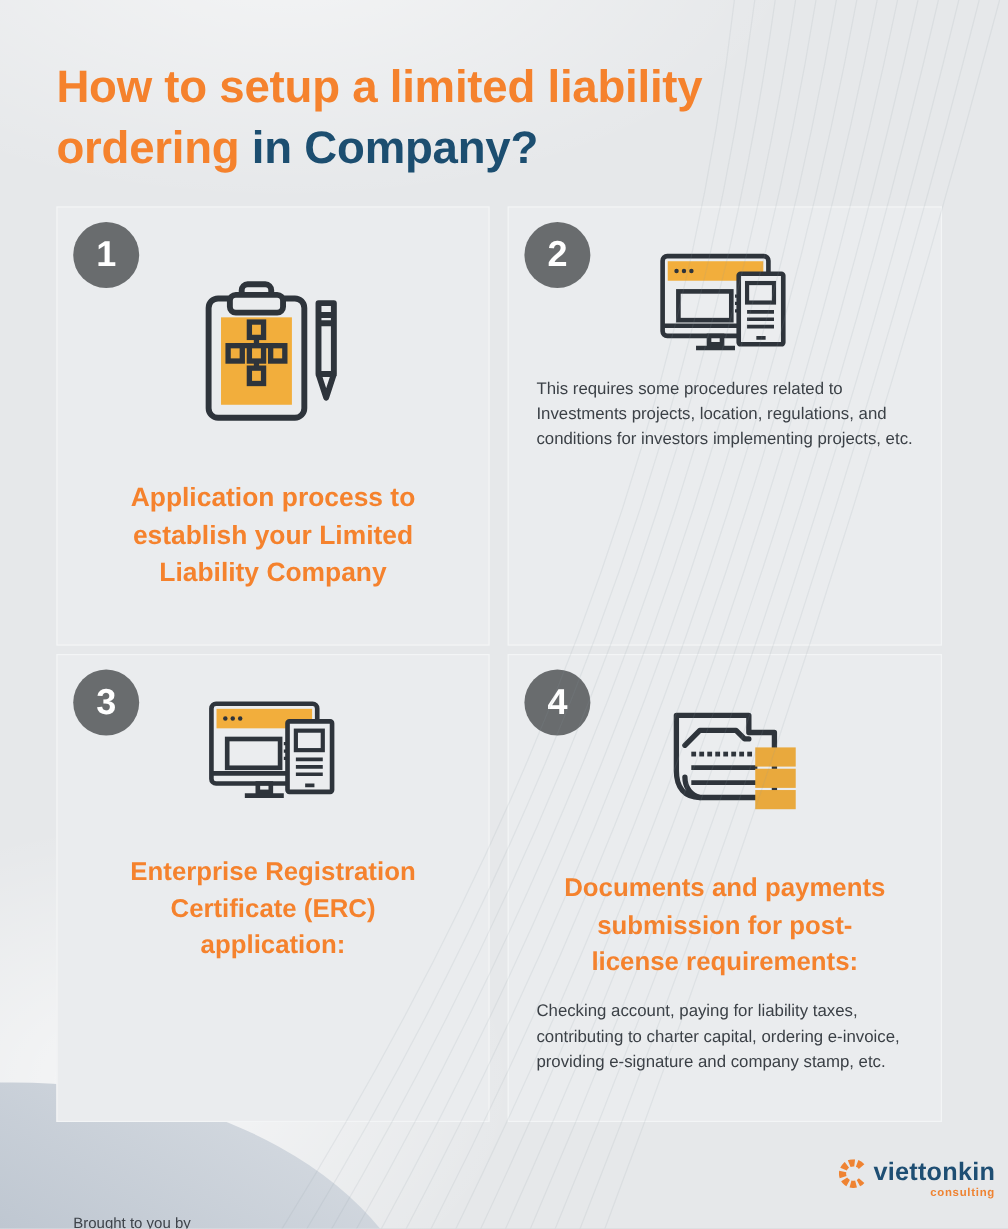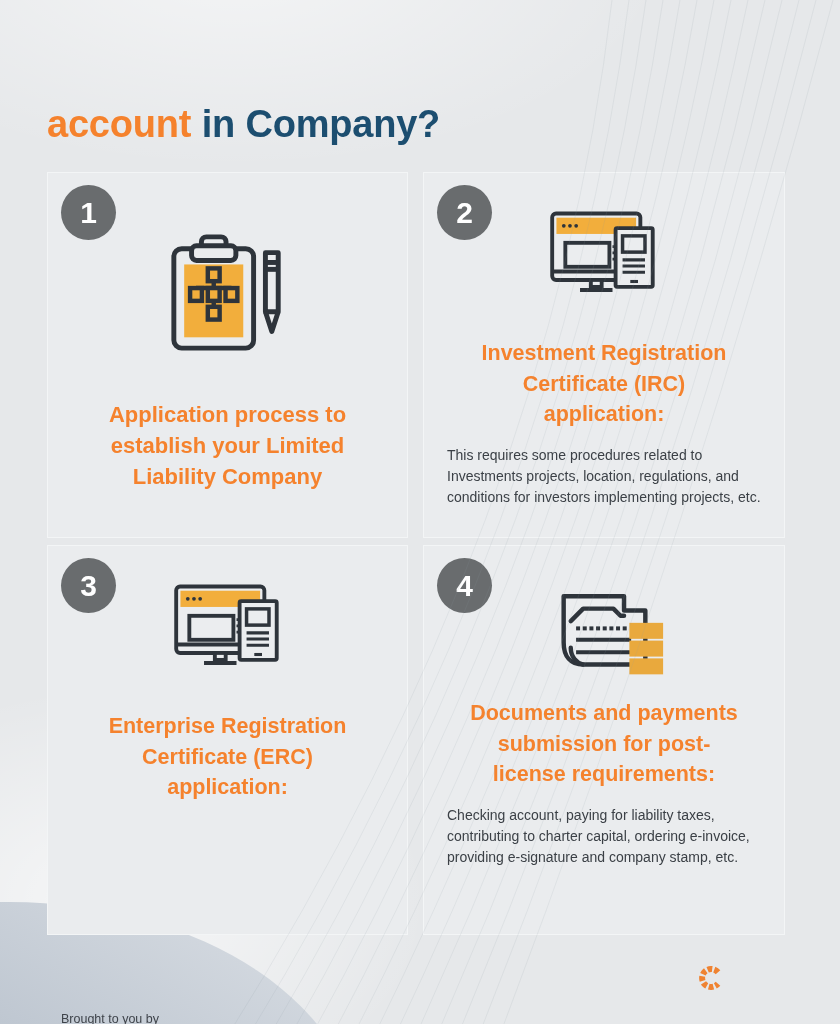--- a/index.html
+++ b/index.html
@@ -40,21 +40,21 @@
   }
   .icon-wrap{display:flex;justify-content:center;}
   #card1 .icon-wrap{margin-top:54px}
   #card2 .icon-wrap,#card3 .icon-wrap{margin-top:34px}
   #card4 .icon-wrap{margin-top:36px}
   .card-title{
     color:#F5822D;font-size:21.5px;line-height:1.42;font-weight:700;
     margin:40px auto 0;max-width:272px;
   }
   #card1 .card-title{font-size:22px;max-width:258px;}
-  #card4 .card-title{margin-top:13px;}
+  #card4 .card-title{margin-top:40px;}
   .card-body{
     color:#3B4046;font-size:14px;line-height:1.5;text-align:left;
     margin:15px auto 0;width:314px;
   }
   .card-body:empty{display:none}
   .attribution{
     position:absolute;left:35px;top:1010px;width:150px;text-align:center;
     color:#3E434A;font-size:12.5px;line-height:1.55;
   }
   .attribution .bold{font-weight:700;color:#24282C;font-size:10px;}
@@ -65,22 +65,22 @@
 </style>
 </head>
 <body>
 
 <div class="page">
 
   <div class="sheen"></div>
   <div class="blob"></div>
 
   <h1>
-    <br>
-    <span class="t-orange">account </span><span class="t-navy">in Company?</span>
+    <span class="t-orange">How to setup a limited liability</span><br>
+    <span class="t-orange">ordering </span><span class="t-navy">in Company?</span>
   </h1>
 
   <section class="card" id="card1">
     <div class="num">1</div>
     <div class="icon-wrap">
       <svg width="128" height="132" viewBox="0 0 130 134">
         <g fill="none" stroke="#2E343B" stroke-width="5" stroke-linejoin="round">
           <rect x="103" y="26" width="13" height="60"></rect>
           <line x1="103" y1="36" x2="116" y2="36"></line>
           <line x1="103" y1="43" x2="116" y2="43"></line>
@@ -124,21 +124,20 @@
         <rect x="58" y="94" width="14" height="9" fill="#EBEDEF" stroke="#2E343B" stroke-width="5"></rect>
         <line x1="44" y1="107" x2="86" y2="107" stroke="#2E343B" stroke-width="5"></line>
         <rect x="90" y="27" width="48" height="76" rx="2" fill="#EBEDEF" stroke="#2E343B" stroke-width="5" stroke-linejoin="round"></rect>
         <g stroke="#2E343B" fill="none">
           <rect x="99" y="37" width="29" height="21" stroke-width="4.5"></rect>
           <path d="M99 68h29M99 76h29M99 84h29" stroke-width="4"></path>
           <path d="M109 96h10" stroke-width="4"></path>
         </g>
       </svg>
     </div>
-    <h2 class="card-title">Investment Registration Certificate (IRC) application:</h2>
     <p class="card-body">This requires some procedures related to Investments projects, location, regulations, and conditions for investors implementing projects, etc.</p>
   </section>
 
   <section class="card" id="card3">
     <div class="num">3</div>
     <div class="icon-wrap">
       <svg width="116" height="91" viewBox="0 0 150 117">
         <rect x="8" y="8" width="114" height="86" rx="5" fill="#EBEDEF" stroke="#2E343B" stroke-width="5" stroke-linejoin="round"></rect>
         <rect x="13.5" y="13.5" width="103" height="21" fill="#F2AE3C"></rect>
         <g fill="#2E343B">
@@ -197,20 +196,24 @@
 
   <div class="attribution">
     <div>Brought to you by</div>
     <div class="bold">Viettonkin Consulting</div>
   </div>
 
   <div class="logo">
     <svg width="24" height="24" viewBox="0 0 24 24">
       <path d="M19 6.2 A9 9 0 1 0 19 17.8" fill="none" stroke="#EF8332" stroke-width="6" stroke-dasharray="4.6 2.1"></path>
     </svg>
+    <div class="logo-textcol">
+      <span class="logo-text">viettonkin</span>
+      <span class="logo-sub">consulting</span>
+    </div>
   </div>
 
   <svg class="deco" width="840" height="1024" viewBox="0 0 840 1024">
     <g fill="none" stroke="#8E98A3" stroke-opacity="0.13" stroke-width="1">
       <path d="M612 0 Q552 520 225 1040"></path>
       <path d="M629 0 Q563 520 246 1040"></path>
       <path d="M646 0 Q574 520 267 1040"></path>
       <path d="M663 0 Q585 520 288 1040"></path>
       <path d="M680 0 Q596 520 309 1040"></path>
       <path d="M697 0 Q607 520 330 1040"></path>

